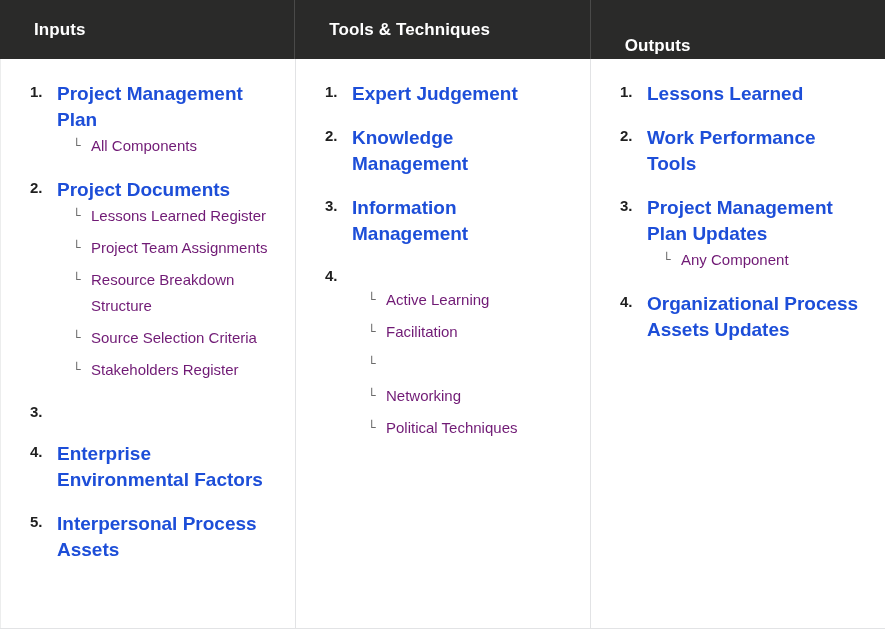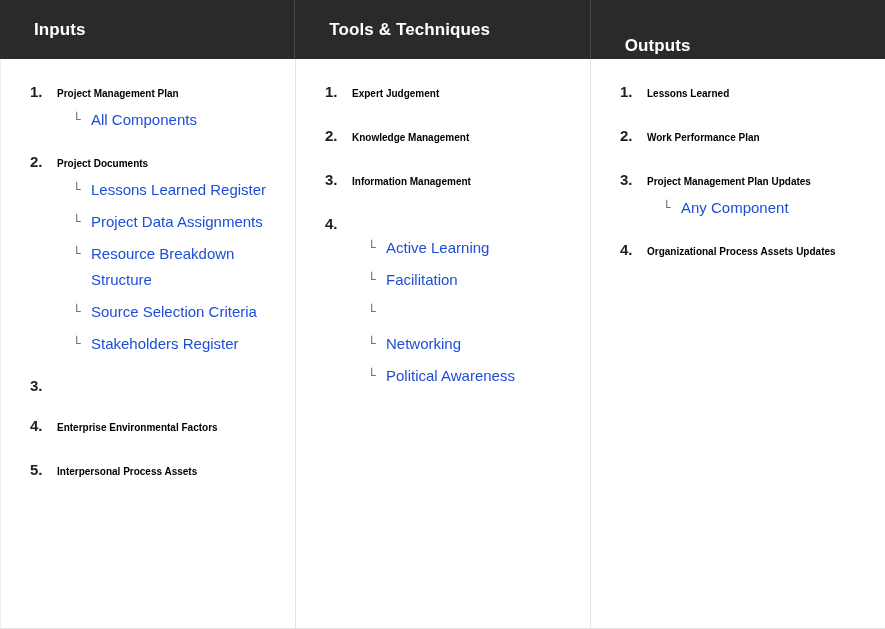--- a/index.html
+++ b/index.html
@@ -83,22 +83,22 @@
     width: 27px;
     padding-left: 29px;
     box-sizing: content-box;
     color: #1f1f1f;
     font-size: 15px;
     font-weight: bold;
     line-height: 22px;
   }
   .item-label {
     flex: 1 1 auto;
-    color: #000000;
-    font-size: 10px;
+    color: #1d4ed8;
+    font-size: 19px;
     font-weight: bold;
     line-height: 26px;
     padding-right: 6px;
   }
 
   
   .subitem-list {
     margin: -10px 0 18px 0;
   }
   .subitem {
@@ -110,21 +110,21 @@
     flex: 0 0 auto;
     margin-left: 72px;
     width: 18px;
     color: #6b6b6b;
     font-size: 13px;
     line-height: 26px;
     font-family: "DejaVu Sans", "Liberation Sans", sans-serif;
   }
   .subitem-label {
     flex: 1 1 auto;
-    color: #1d4ed8;
+    color: #701a75;
     font-size: 15px;
     font-weight: normal;
     line-height: 26px;
     padding-right: 6px;
   }
 
   .item.tight {
     margin-bottom: 10px;
   }
 </style>
@@ -161,21 +161,21 @@
           <span class="item-num">2.</span>
           <span class="item-label">Project Documents</span>
         </div>
         <div class="subitem-list">
           <div class="subitem">
             <span class="subitem-glyph">└</span>
             <span class="subitem-label">Lessons Learned Register</span>
           </div>
           <div class="subitem">
             <span class="subitem-glyph">└</span>
-            <span class="subitem-label">Project Data Assignments</span>
+            <span class="subitem-label">Project Team Assignments</span>
           </div>
           <div class="subitem">
             <span class="subitem-glyph">└</span>
             <span class="subitem-label">Resource Breakdown Structure</span>
           </div>
           <div class="subitem">
             <span class="subitem-glyph">└</span>
             <span class="subitem-label">Source Selection Criteria</span>
           </div>
           <div class="subitem">
@@ -222,32 +222,32 @@
           </div>
           <div class="subitem">
             <span class="subitem-glyph">└</span>
           </div>
           <div class="subitem">
             <span class="subitem-glyph">└</span>
             <span class="subitem-label">Networking</span>
           </div>
           <div class="subitem">
             <span class="subitem-glyph">└</span>
-            <span class="subitem-label">Political Awareness</span>
+            <span class="subitem-label">Political Techniques</span>
           </div>
         </div>
       </div>
     <div class="body-cell" id="col-2">
         <div class="item">
           <span class="item-num">1.</span>
           <span class="item-label">Lessons Learned</span>
         </div>
         <div class="item">
           <span class="item-num">2.</span>
-          <span class="item-label">Work Performance Plan</span>
+          <span class="item-label">Work Performance Tools</span>
         </div>
         <div class="item tight">
           <span class="item-num">3.</span>
           <span class="item-label">Project Management Plan Updates</span>
         </div>
         <div class="subitem-list">
           <div class="subitem">
             <span class="subitem-glyph">└</span>
             <span class="subitem-label">Any Component</span>
           </div>

